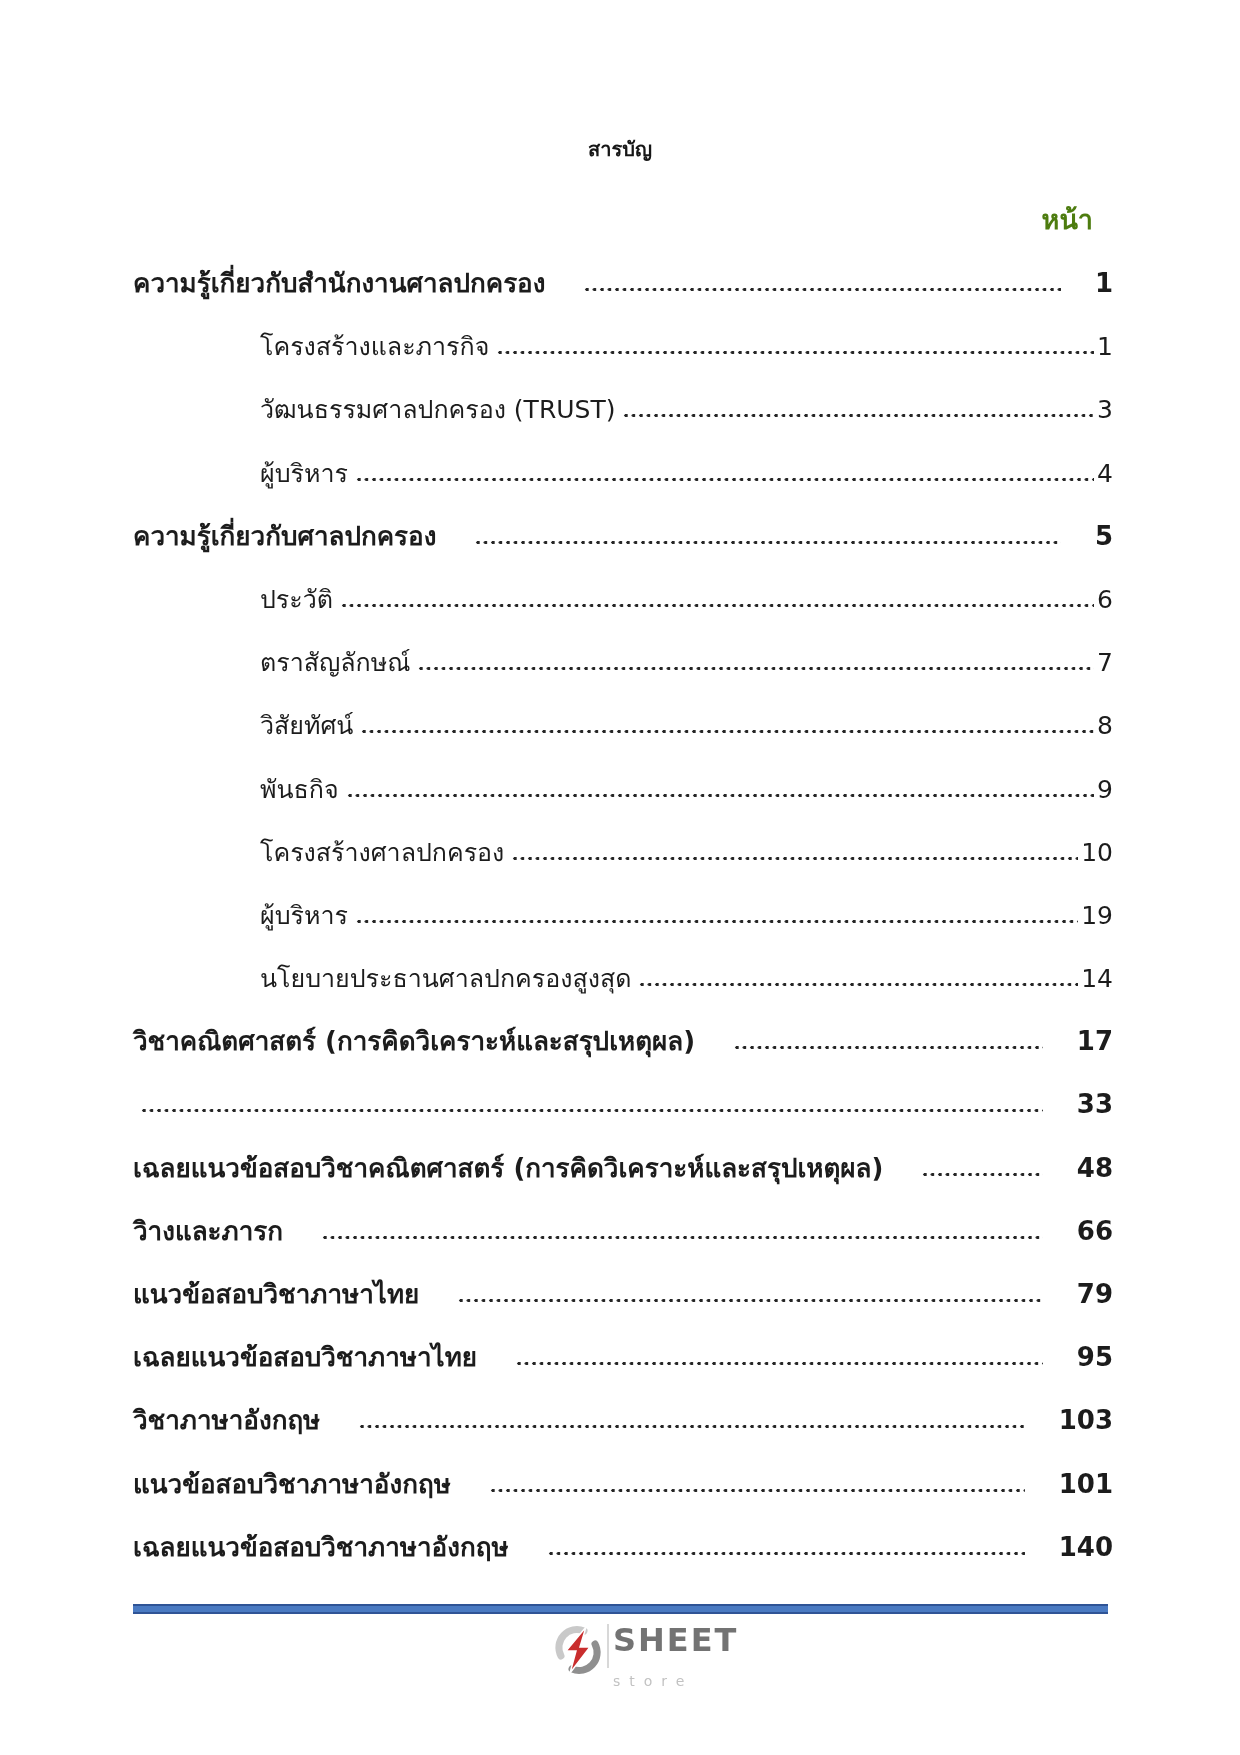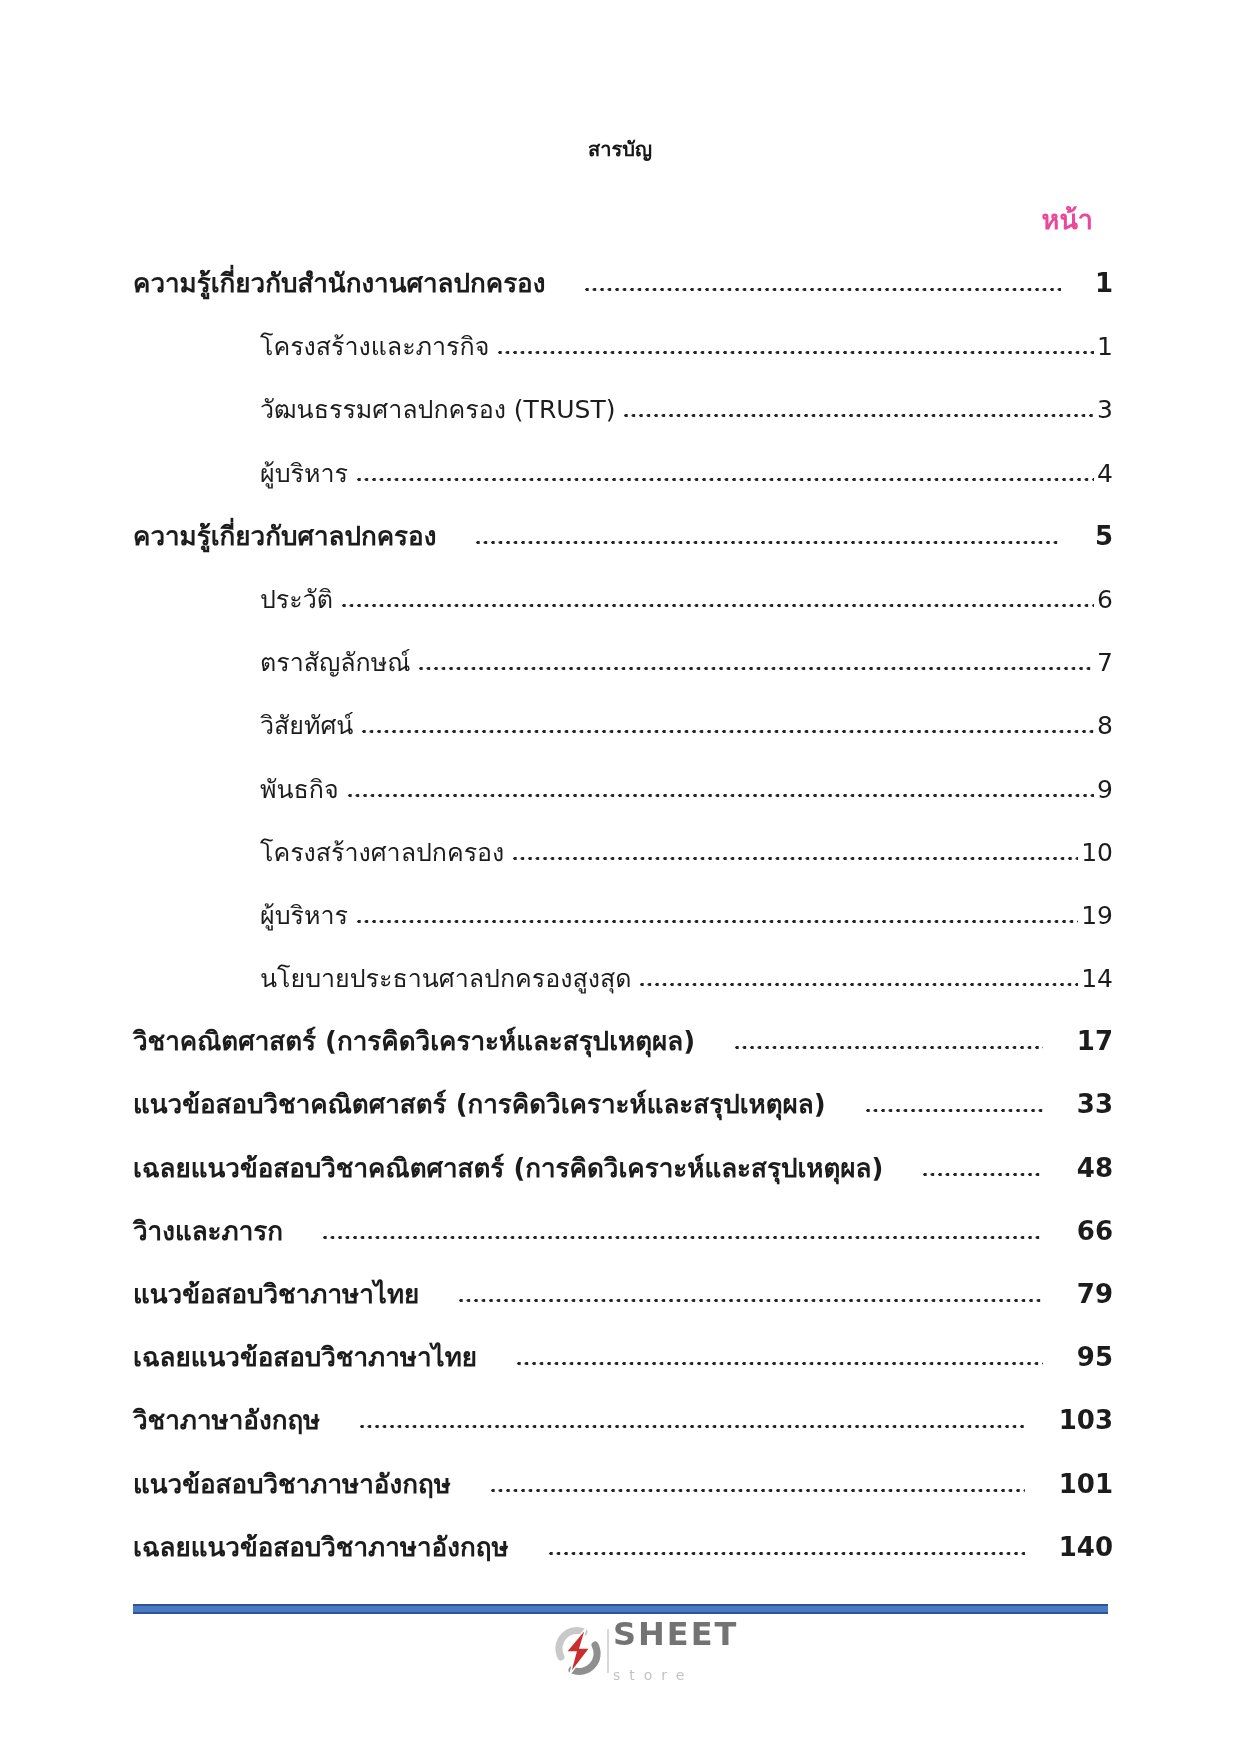--- a/index.html
+++ b/index.html
@@ -27,21 +27,21 @@
     line-height: 1.5;
     color: #161616;
   }
   .col-header {
     position: absolute;
     top: 200px;
     right: 147px;
     font-size: 27px;
     font-weight: 700;
     line-height: 1.5;
-    color: #ec4899;
+    color: #4d7c0f;
   }
   .toc {
     position: absolute;
     left: 133px;
     top: 252px;
     width: 980px;
   }
   .toc-row {
     display: flex;
     align-items: baseline;
@@ -79,21 +79,20 @@
     background: linear-gradient(to bottom,
       var(--divider-edge, #2f5496) 0 20%,
       var(--divider-color, #4a7ac2) 20% 80%,
       var(--divider-edge, #2f5496) 80% 100%);
   }
   .logo {
     position: absolute;
     top: 1624px;
     left: 553px;
     display: flex;
-    align-items: center;
     gap: 4px;
     height: 54px;
   }
   .logo-icon { width: 50px; height: 52px; display: block; }
   .logo-sep {
     width: 2px;
     height: 44px;
     background: #d8d8d8;
   }
   .logo-text { display: flex; flex-direction: column; }
@@ -182,21 +181,20 @@
     <span class="toc-label">นโยบายประธานศาลปกครองสูงสุด</span>
     <span class="toc-leader"></span>
     <span class="toc-page">14</span>
   </div>
       <div class="toc-row bold">
     <span class="toc-label">วิชาคณิตศาสตร์ (การคิดวิเคราะห์และสรุปเหตุผล)</span>
     <span class="toc-leader"></span>
     <span class="toc-page">17</span>
   </div>
       <div class="toc-row bold">
-    <span class="toc-label">แนวข้อสอบวิชาคณิตศาสตร์ (การคิดวิเคราะห์และสรุปเหตุผล)</span>
     <span class="toc-leader"></span>
     <span class="toc-page">33</span>
   </div>
       <div class="toc-row bold">
     <span class="toc-label">เฉลยแนวข้อสอบวิชาคณิตศาสตร์ (การคิดวิเคราะห์และสรุปเหตุผล)</span>
     <span class="toc-leader"></span>
     <span class="toc-page">48</span>
   </div>
       <div class="toc-row bold">
     <span class="toc-label">วิางและภารก</span>

